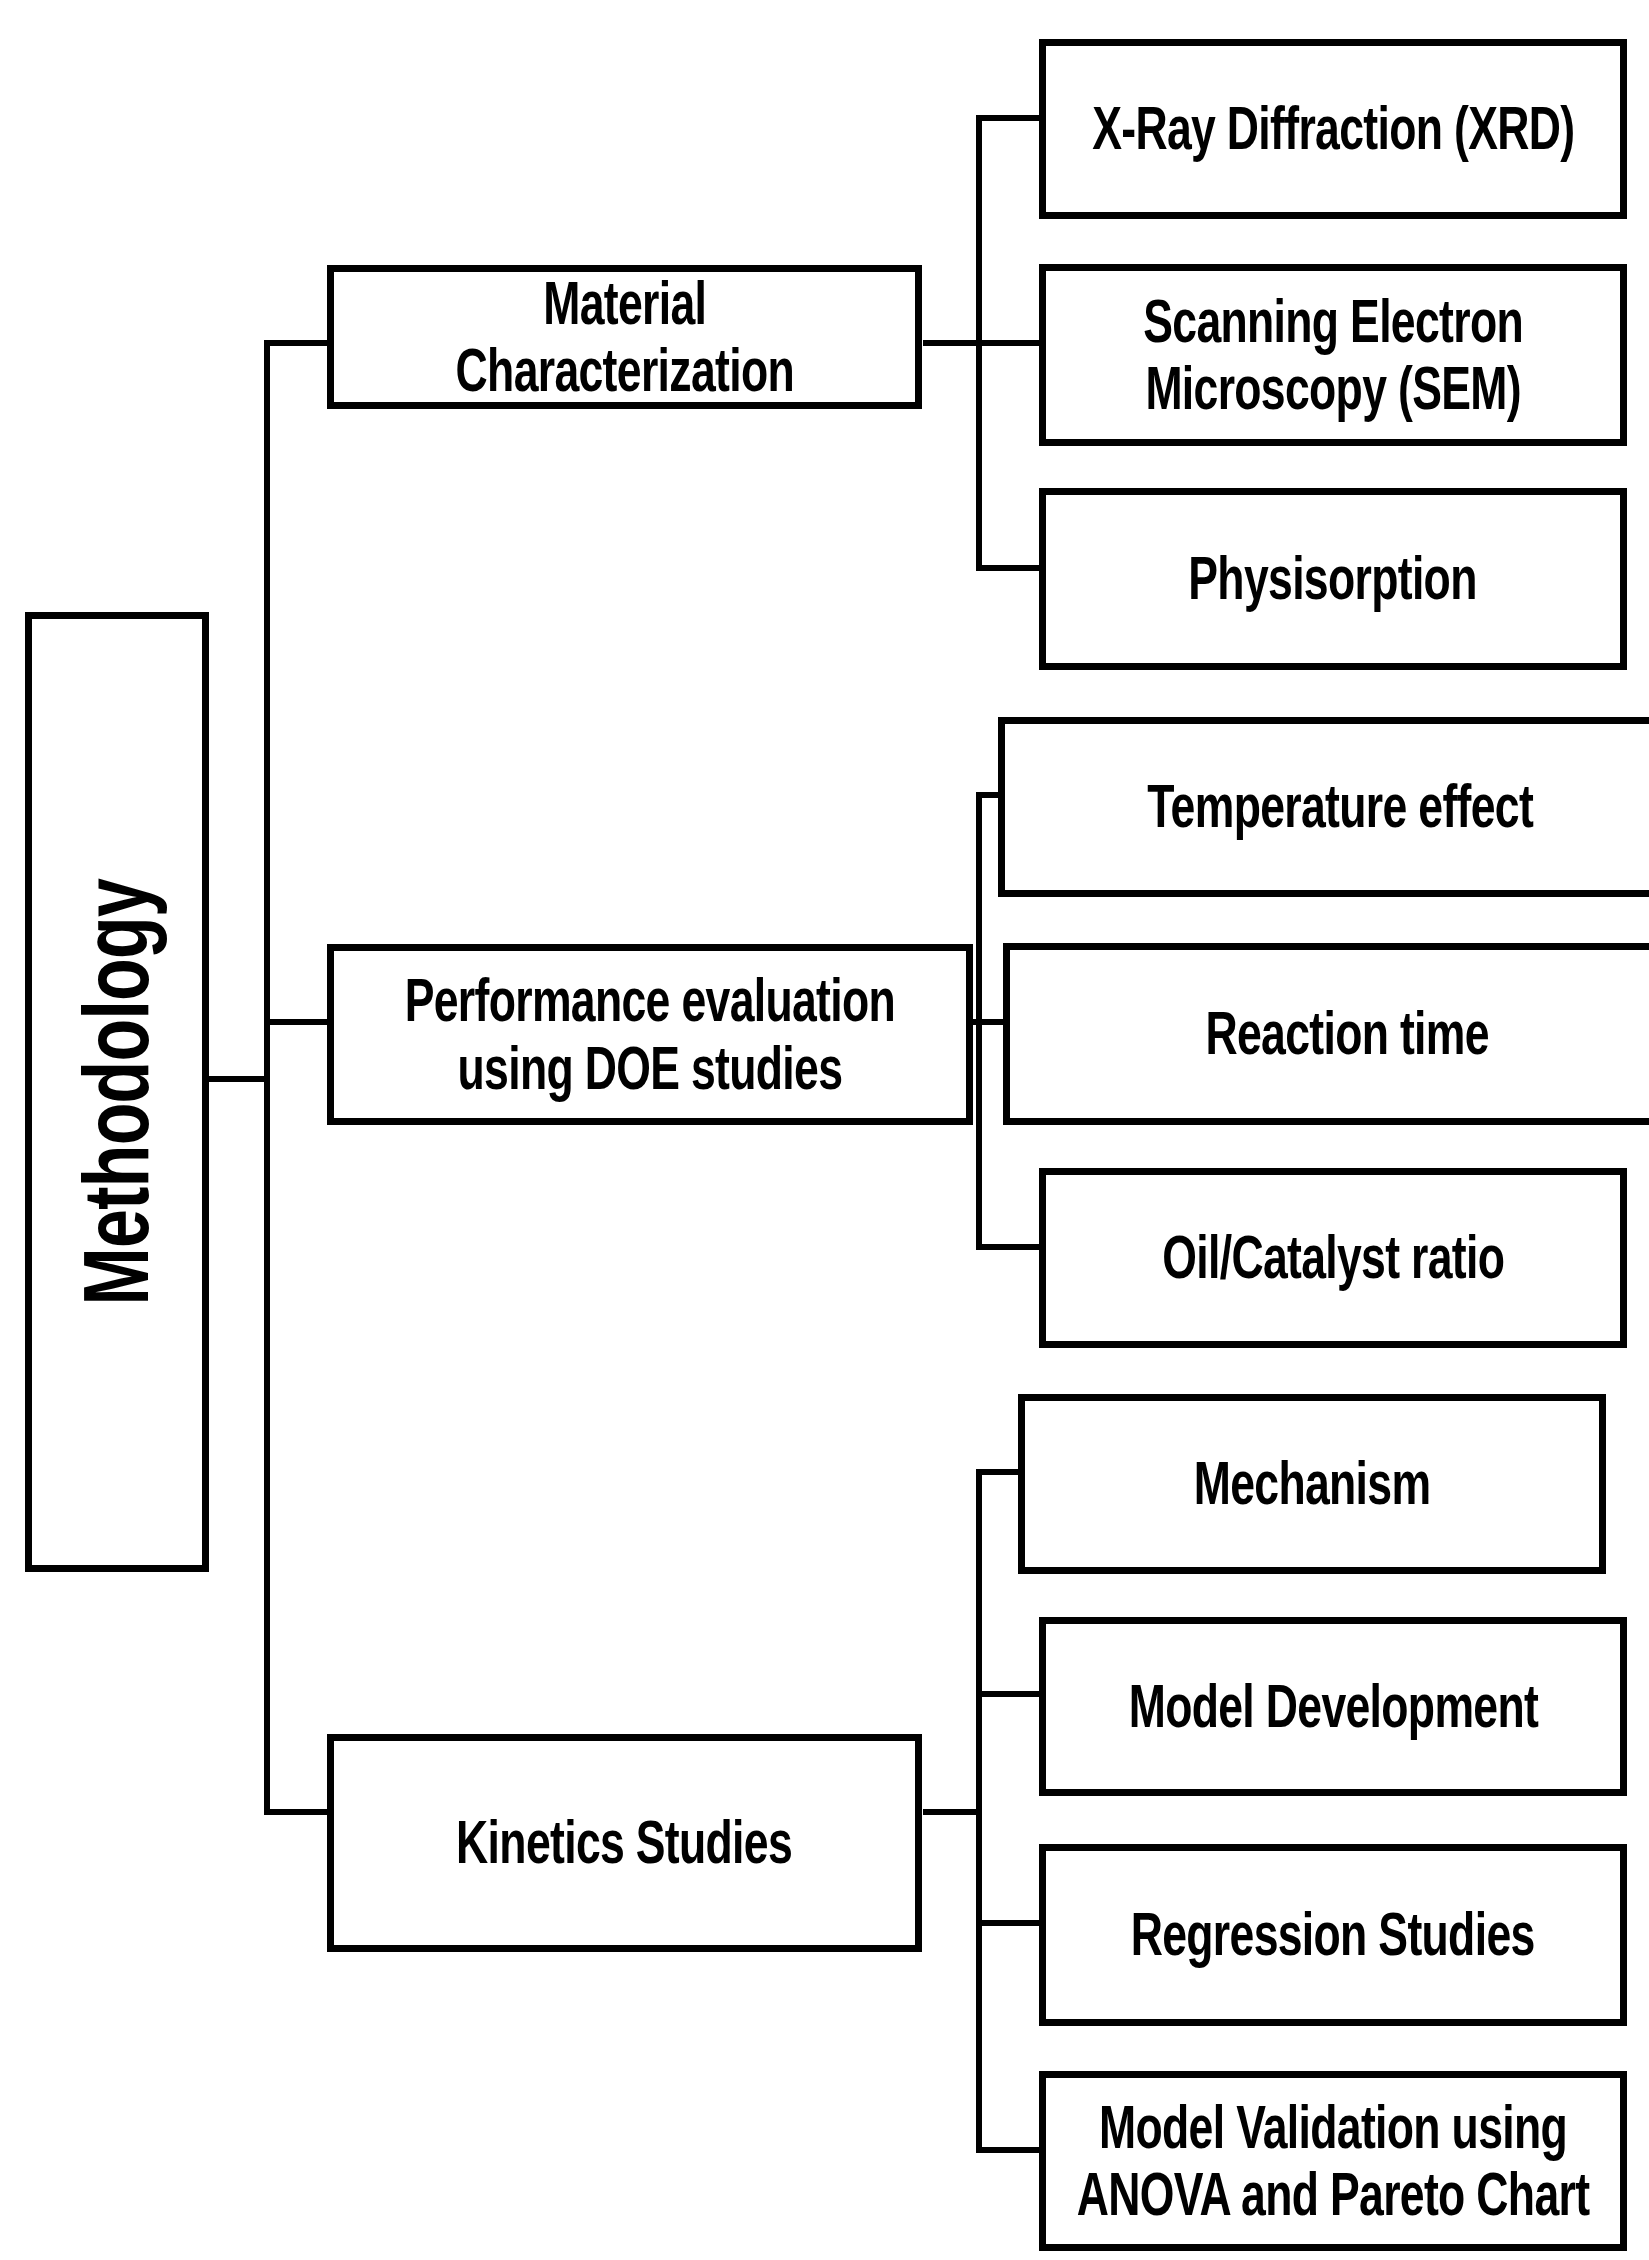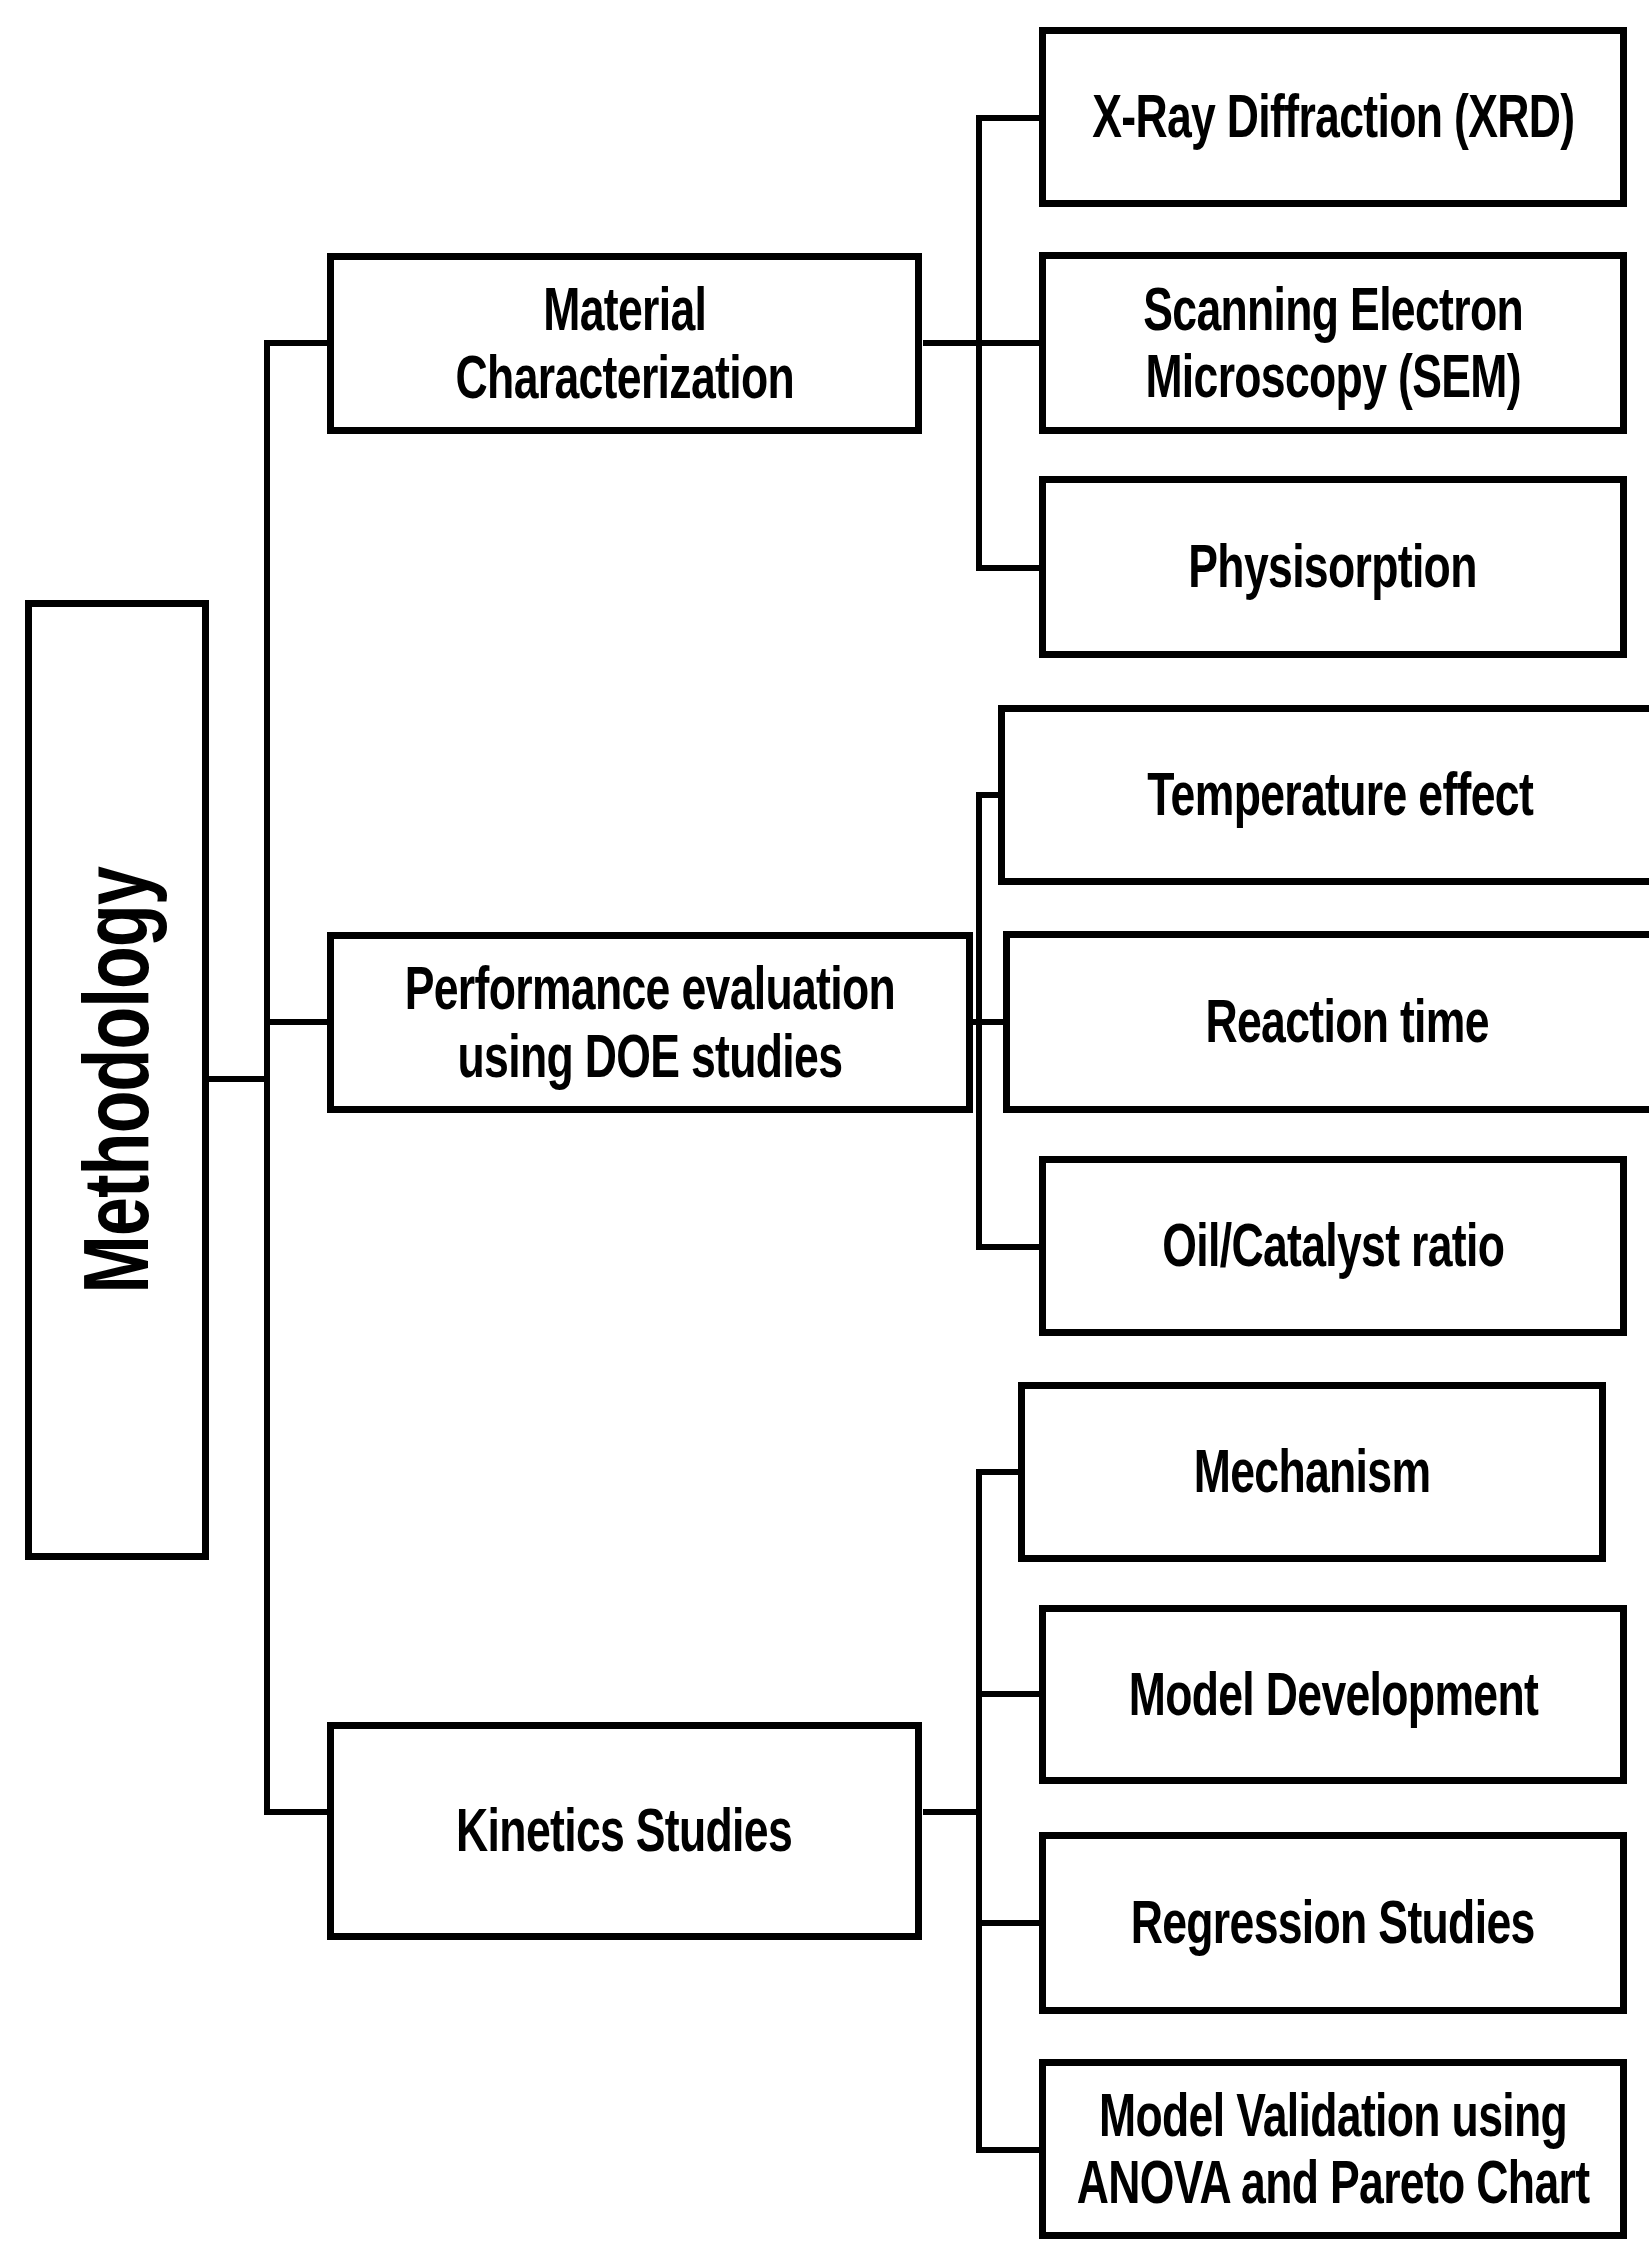--- a/index.html
+++ b/index.html
@@ -16,20 +16,21 @@
     overflow: hidden;
   }
   .node {
     position: absolute;
     box-sizing: border-box;
     border: 7.3px solid #000000;
     background: #ffffff;
     display: flex;
     align-items: center;
     justify-content: center;
+    margin-top: 12px;
   }
   .label {
     font-weight: bold;
     color: #000000;
     text-align: center;
     line-height: 1.1;
     font-size: 61px;
     letter-spacing: -0.9px;
     transform: scaleX(0.73);
     transform-origin: center center;
@@ -74,21 +75,21 @@
   <div class="conn" style="left:976px; top:1691px; width:63px; height:5.5px"></div>
   <div class="conn" style="left:976px; top:1920px; width:63px; height:5.5px"></div>
   <div class="conn" style="left:976px; top:2147px; width:63px; height:5.5px"></div>
 
   <div class="node" style="left:24.5px; top:600px; width:184px; height:960px">
     <div class="label root-label">
       <span class="line">Methodology</span>
     </div>
   </div>
 
-  <div class="node" style="left:327px; top:253px; width:595px; height:181px">
+  <div class="node" style="left:327px; top:253px; width:595px; height:144px">
     <div class="label">
       <span class="line">Material</span>
       <span class="line">Characterization</span>
     </div>
   </div>
 
   <div class="node" style="left:327px; top:932px; width:646px; height:181px">
     <div class="label">
       <span class="line">Performance evaluation</span>
       <span class="line">using DOE studies</span>

